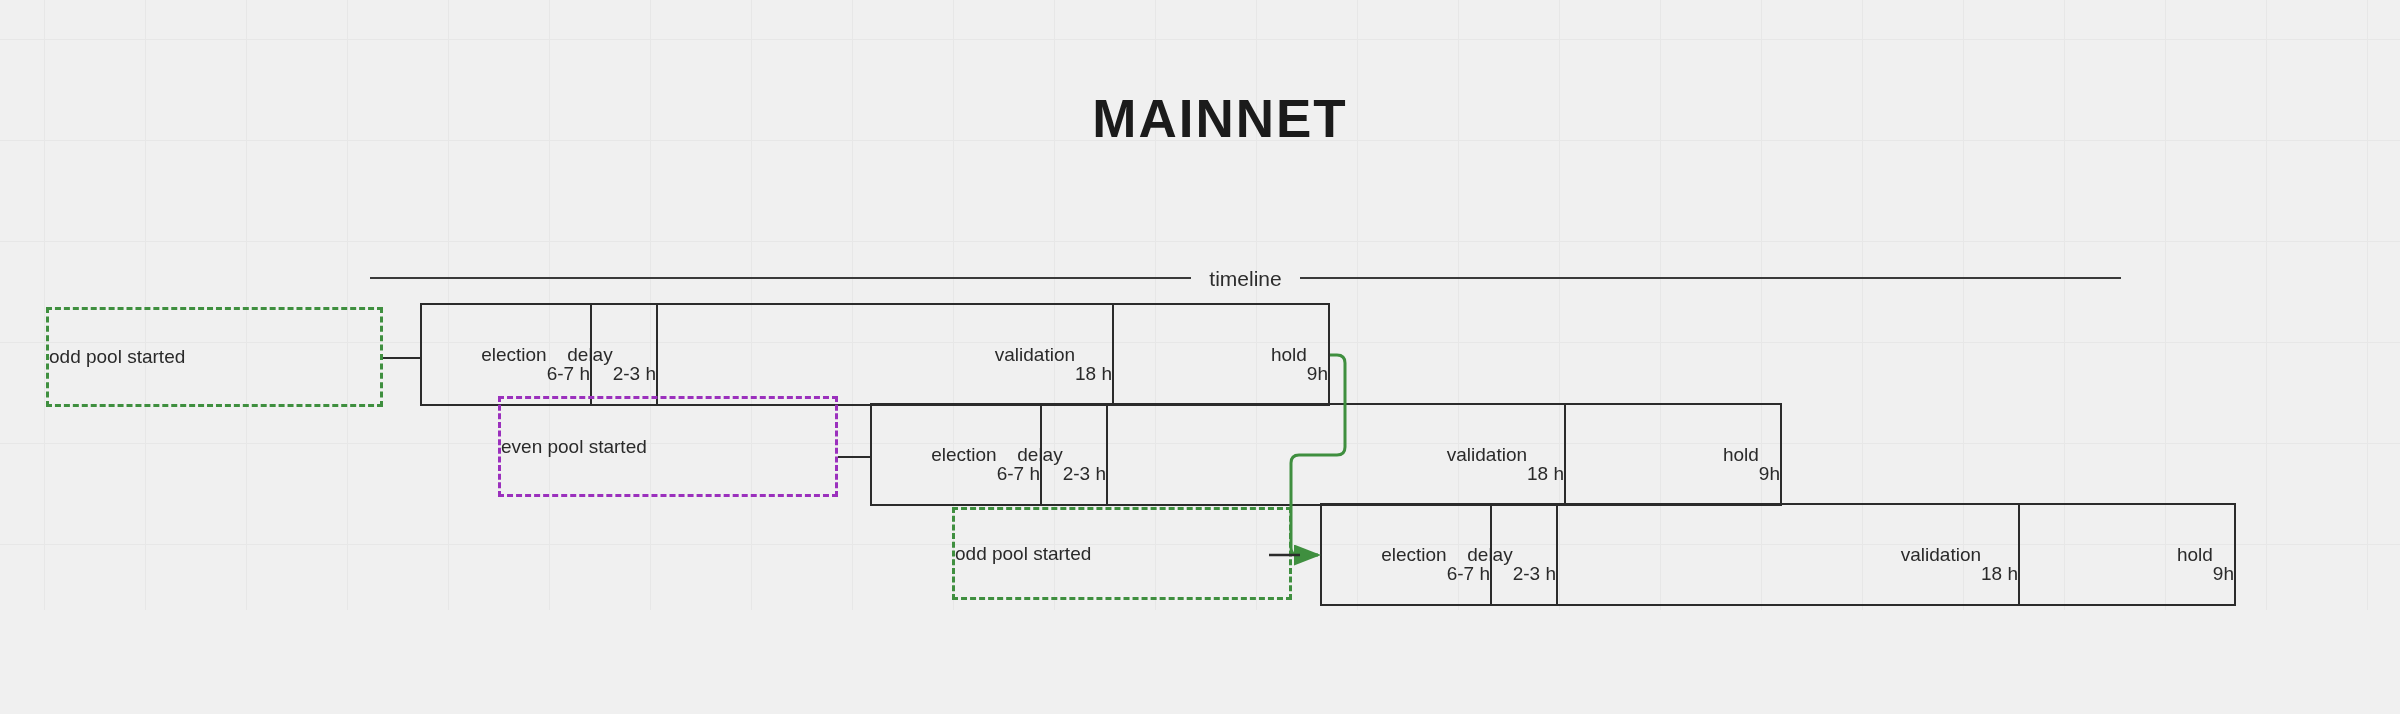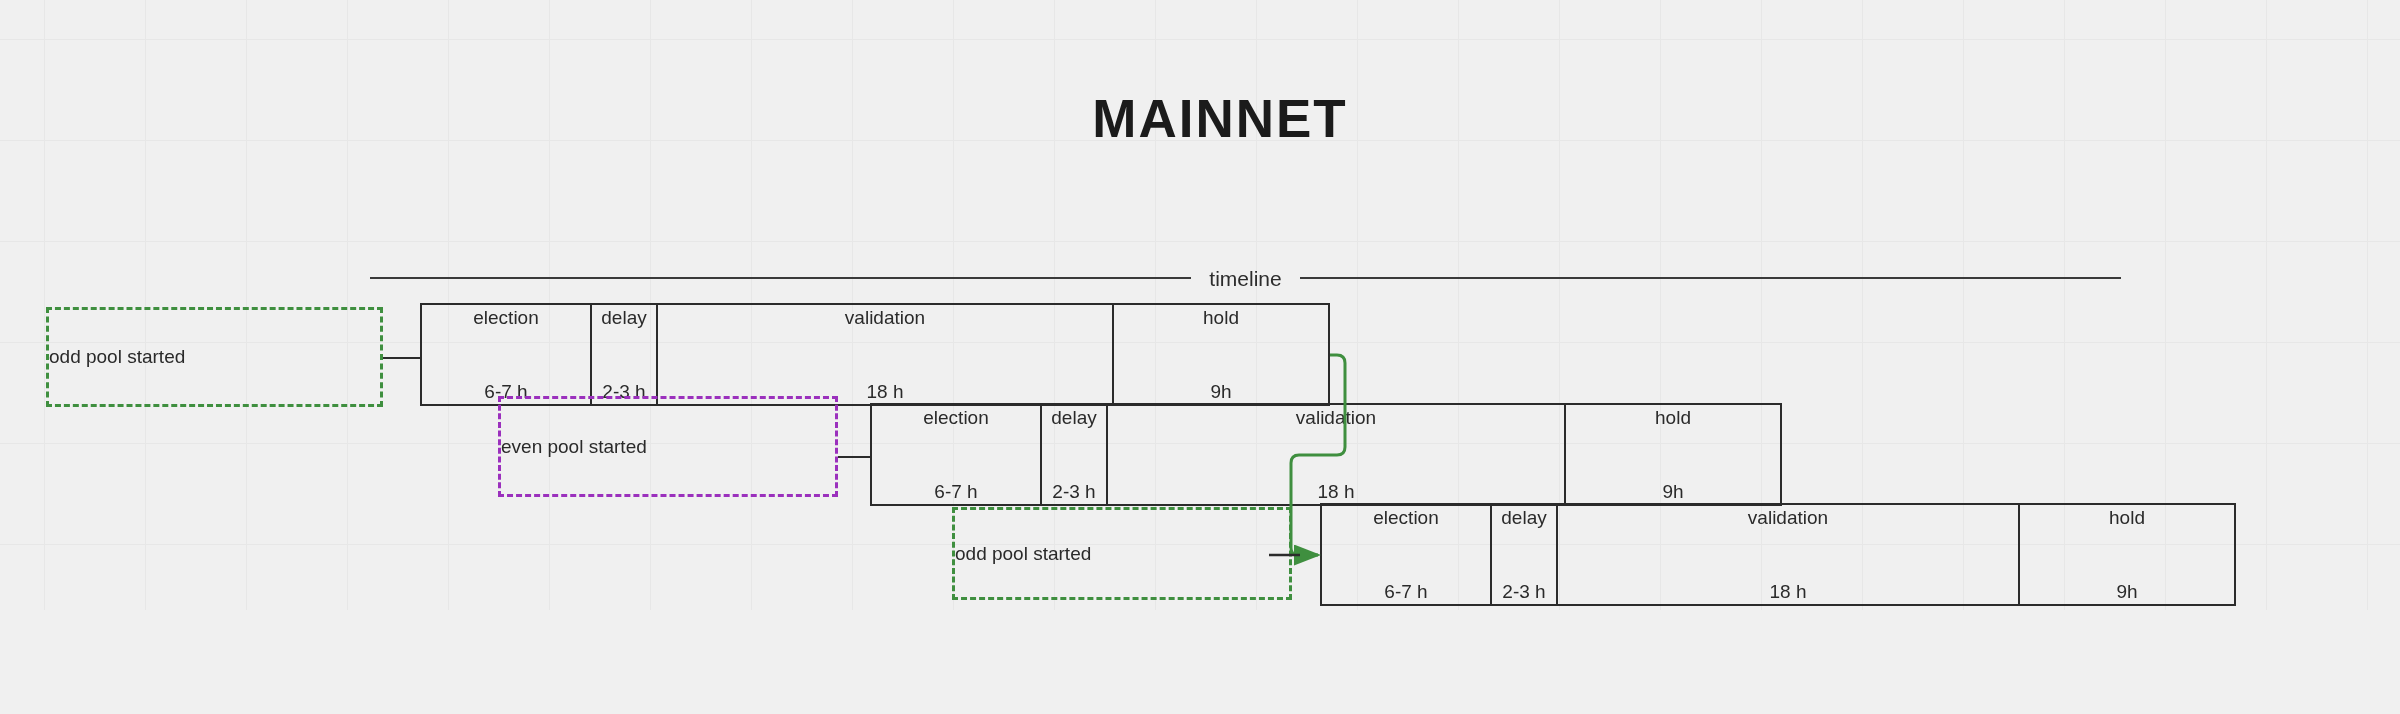--- a/index.html
+++ b/index.html
@@ -69,23 +69,23 @@
     height: 103px;
     box-sizing: border-box;
   }
   .phase-box {
     position: relative;
     box-sizing: border-box;
     border: 2px solid #2b2b2b;
     margin-left: -2px;
     background: transparent;
     display: flex;
-    flex-direction: column;
+    flex-direction: row;
     align-items: center;
-    justify-content: space-between;
+    justify-content: flex-end;
     line-height: 1.32;
     color: #2a2a2a;
     font-size: 19px;
     white-space: nowrap;
   }
   .phase-box:first-child { margin-left: 0; }
   .phase-box .pb-name { display:block; }
   .phase-box .pb-dur  { display:block;margin-top:39px; }
 
   

